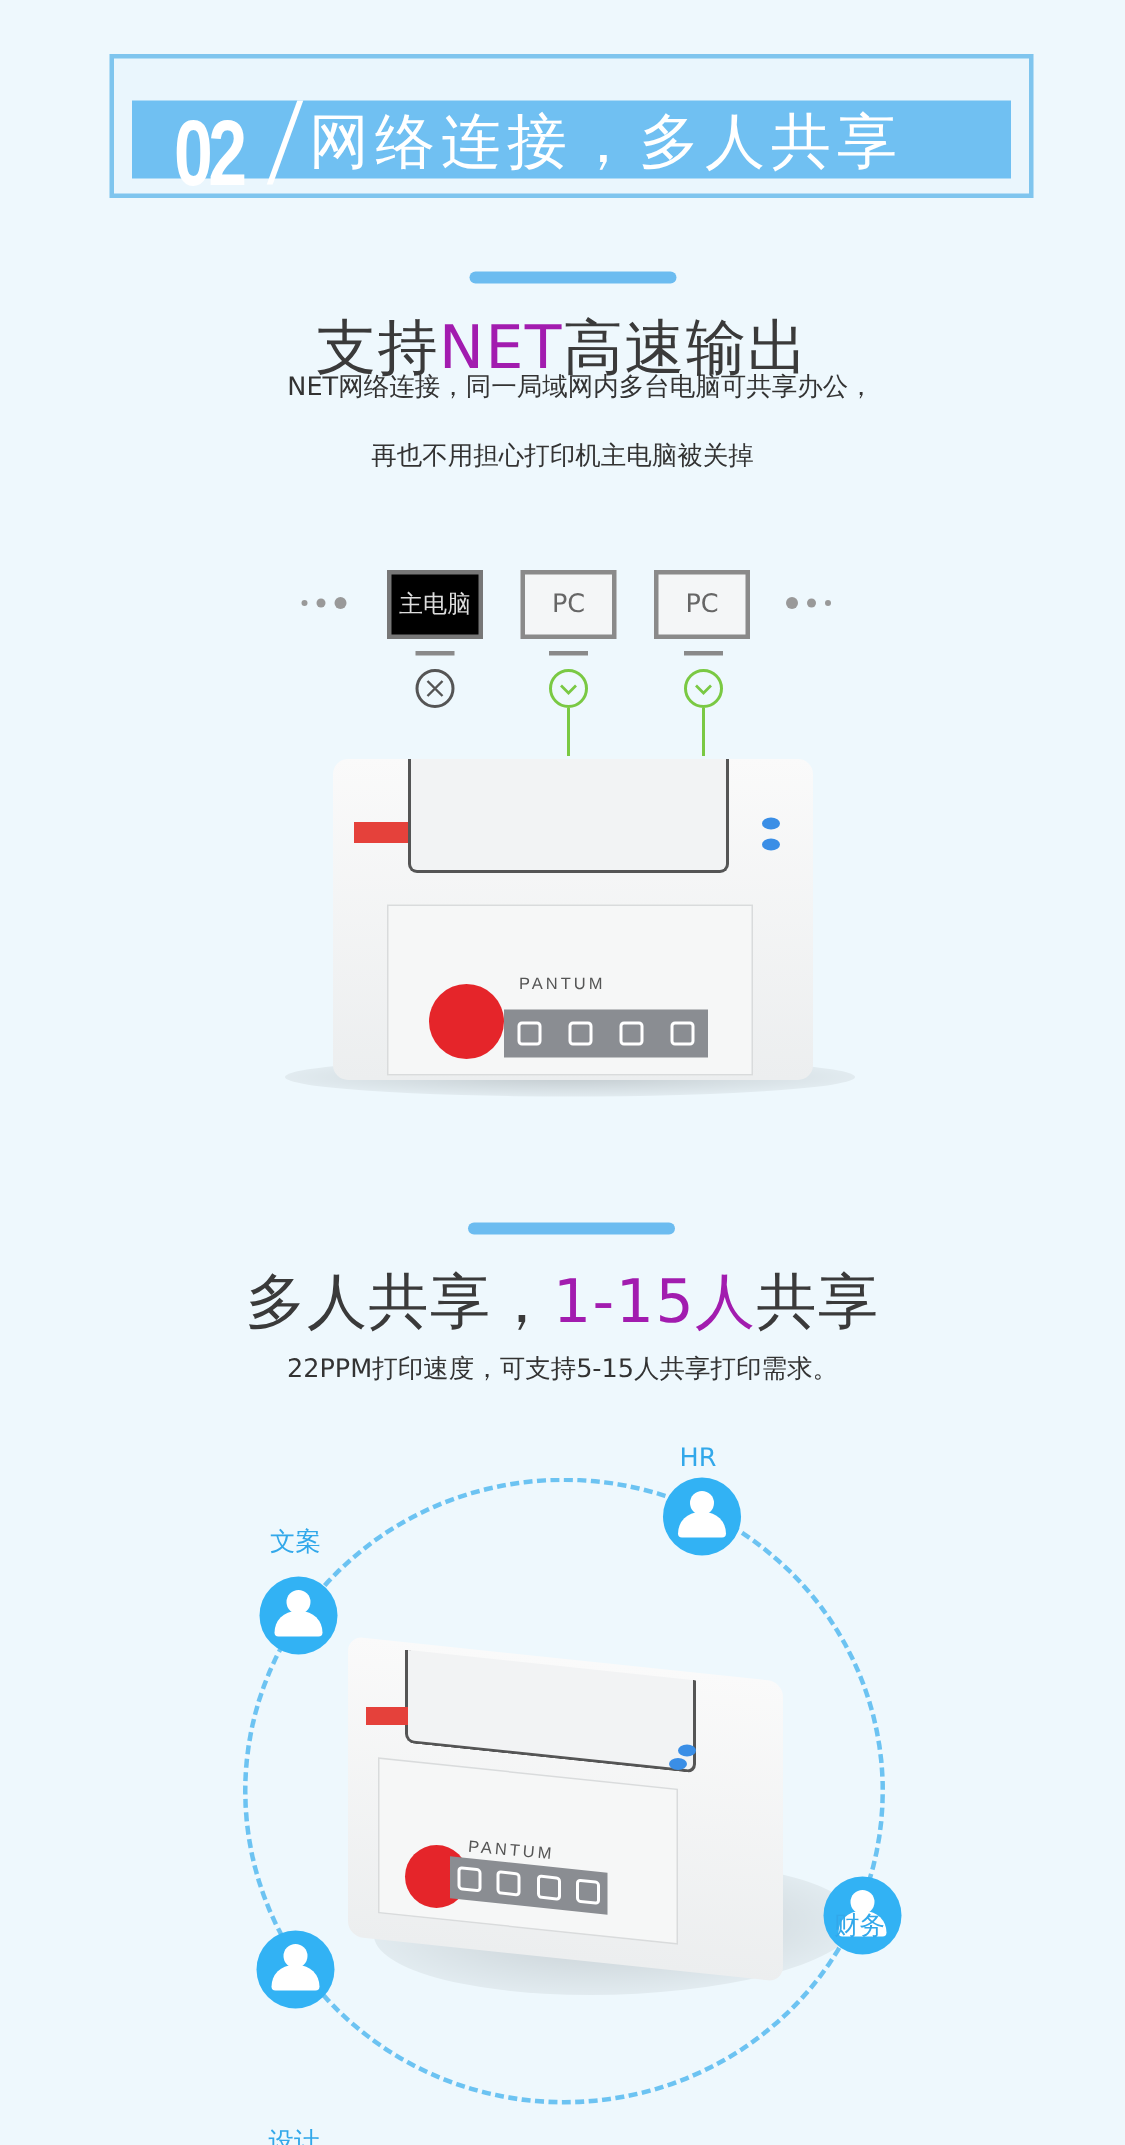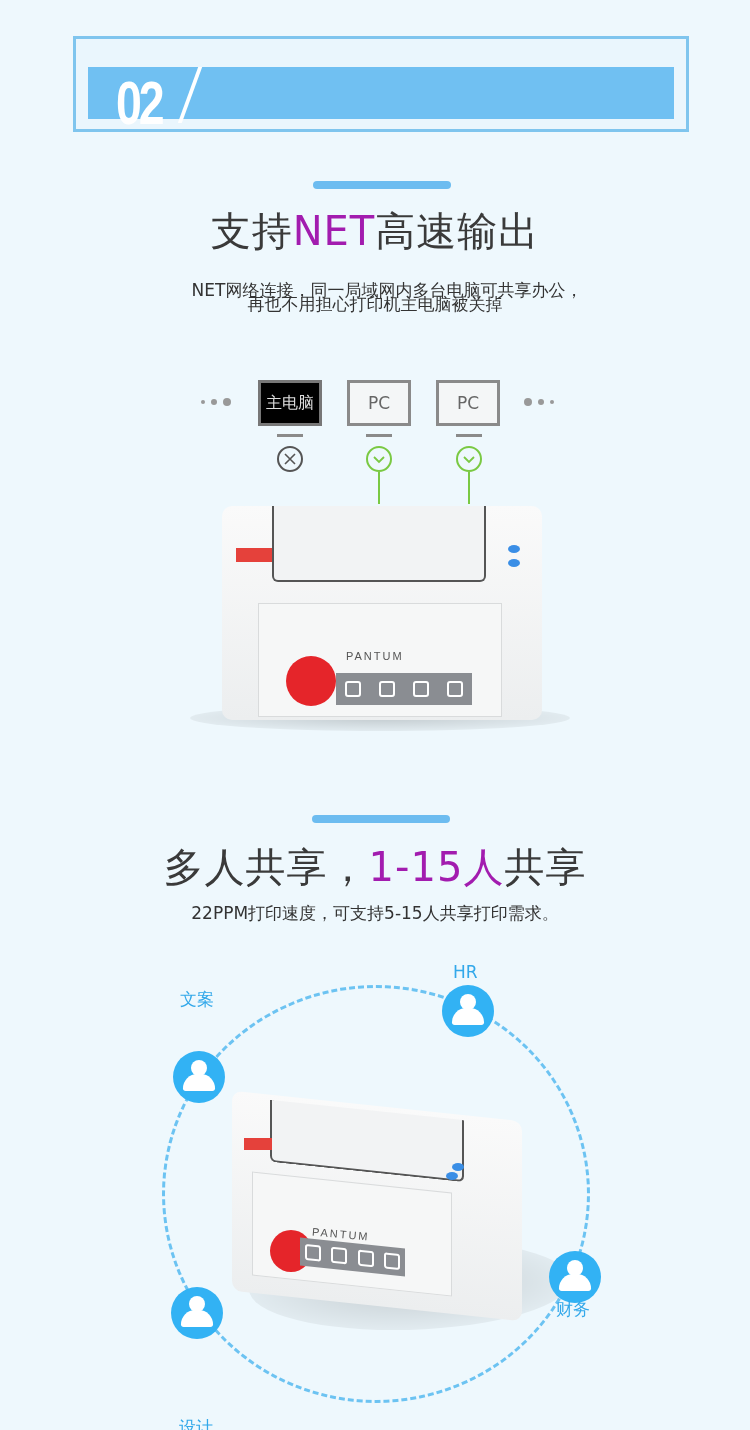--- a/index.html
+++ b/index.html
@@ -38,28 +38,29 @@
   .user .bod { position: absolute; left: 10px; top: 23px; width: 32px; height: 17px; border-radius: 16px 16px 3px 3px; background: #fff; }
   .ulabel { position: absolute; font-size: 17px; color: #32a8ea; }
 </style>
 </head>
 <body>
 
 <div class="banner">
   <div class="banner-inner">
     <div class="banner-num">02</div>
     <div class="banner-slash"></div>
+    <div class="banner-title">网络连接，多人共享</div>
   </div>
 </div>
 
 <div class="divbar" style="left:313px; top:181px; width:138px;"></div>
 <div class="h2" style="top:204px;">
   <span>支持</span><span class="hl">NET</span><span>高速输出</span>
 </div>
-<div class="sub" style="top:275px;padding-left:24px;">NET网络连接，同一局域网内多台电脑可共享办公，</div>
+<div class="sub" style="top:243px;padding-left:24px;">NET网络连接，同一局域网内多台电脑可共享办公，</div>
 <div class="sub" style="top:289px;">再也不用担心打印机主电脑被关掉</div>
 
 <div class="dots" style="left:201px; top:398px;">
   <div class="dot" style="width:4px;height:4px;"></div>
     <div class="dot" style="width:6px;height:6px;"></div>
     <div class="dot" style="width:8px;height:8px;"></div>
 </div>
 <div class="dots" style="left:524px; top:398px;">
   <div class="dot" style="width:8px;height:8px;"></div>
     <div class="dot" style="width:6px;height:6px;"></div>
@@ -129,21 +130,21 @@
   <div class="p-logo" style="left:312px; top:1228px; transform:rotate(5deg);">PANTUM</div>
   <div class="p-red" style="left:270px; top:1230px; width:42px; height:42px;"></div>
   <div class="p-strip" style="left:300px; top:1243px; width:105px; height:28px; transform:skewY(6deg);">
       <span></span>
       <span></span>
       <span></span>
       <span></span>
     </div>
 </div>
 
-<div class="ulabel" style="left:180px; top:988px;">文案</div>
+<div class="ulabel" style="left:180px; top:1016px;">文案</div>
 <div class="user" style="left:173px; top:1051px;">
     <div class="head"></div>
     <div class="bod"></div>
   </div>
 
 <div class="ulabel" style="left:453px; top:962px;">HR</div>
 <div class="user" style="left:442px; top:985px;">
     <div class="head"></div>
     <div class="bod"></div>
   </div>
@@ -151,13 +152,13 @@
 <div class="user" style="left:171px; top:1287px;">
     <div class="head"></div>
     <div class="bod"></div>
   </div>
 <div class="ulabel" style="left:179px; top:1416px;">设计</div>
 
 <div class="user" style="left:549px; top:1251px;">
     <div class="head"></div>
     <div class="bod"></div>
   </div>
-<div class="ulabel" style="left:556px; top:1298px;">财务</div>
+<div class="ulabel" style="left:556px; top:1272px;">财务</div>
 
 </body></html>

